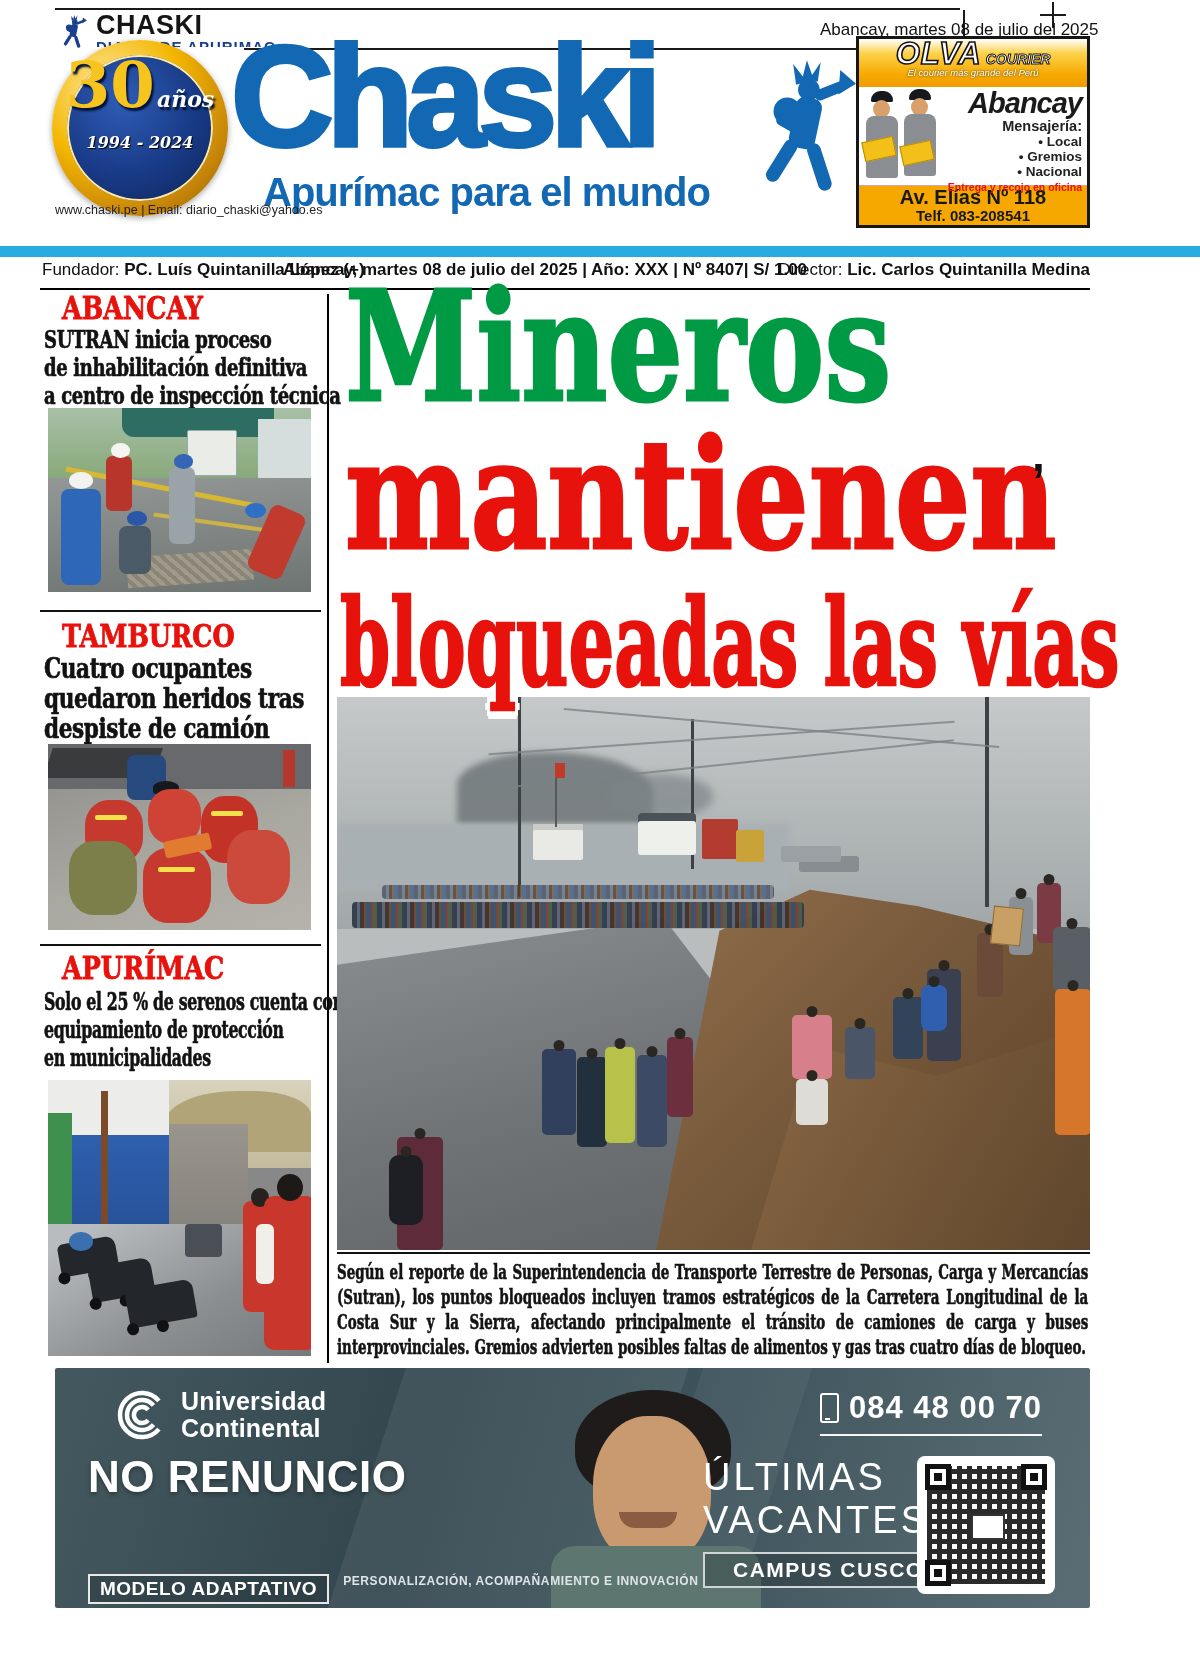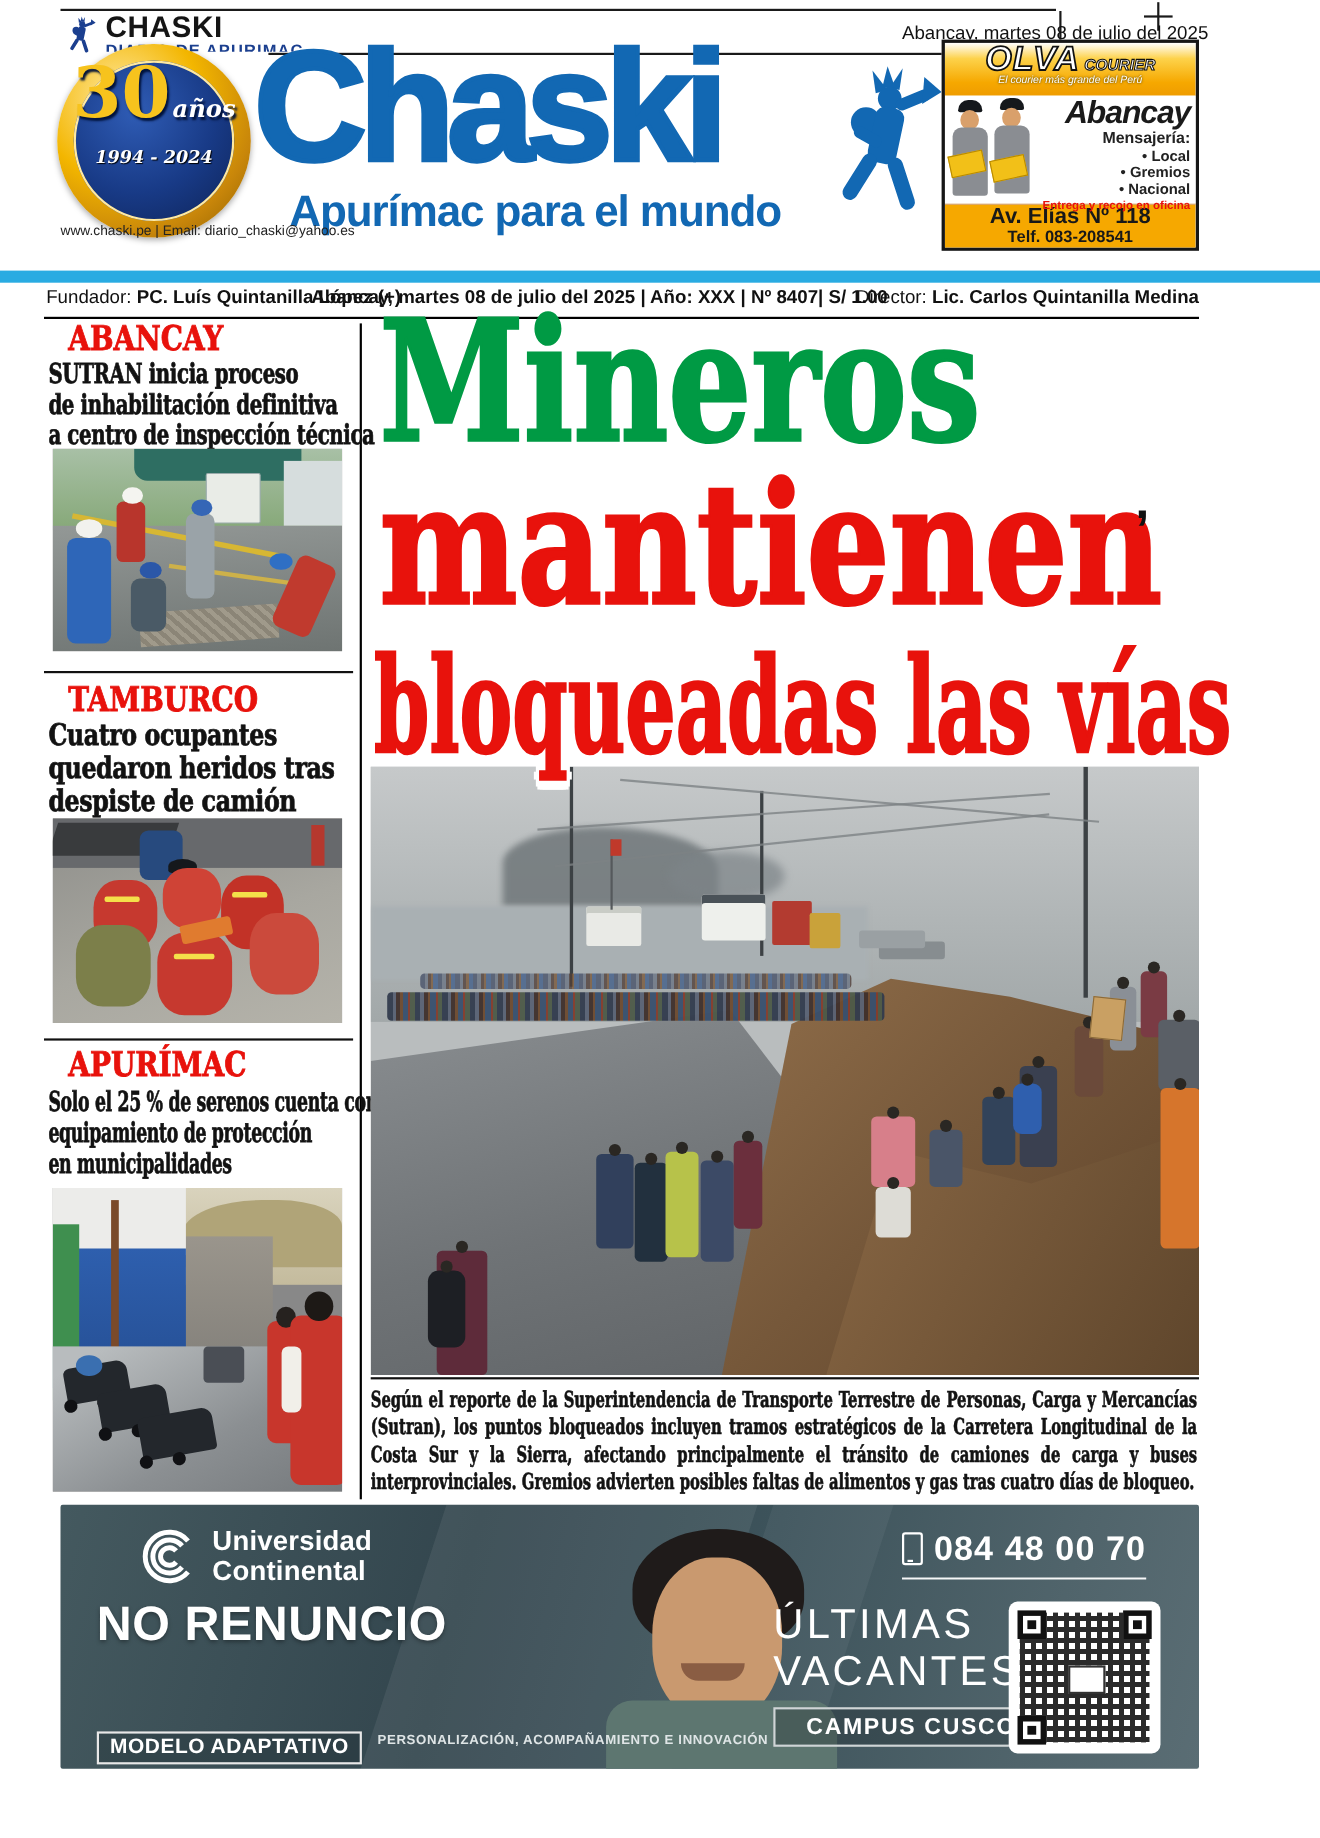--- a/index.html
+++ b/index.html
@@ -204,21 +204,21 @@
     background:linear-gradient(105deg,#44595f 0%,#33464e 35%,#3d535b 60%,#50646b 85%,#5a6d74 100%);}
   .uc-ad::before{content:"";position:absolute;left:30%;top:-40%;width:26%;height:200%;background:rgba(255,255,255,.07);
     transform:rotate(18deg);}
   .uc-ad::after{content:"";position:absolute;left:58%;top:-30%;width:10%;height:190%;background:rgba(255,255,255,.05);
     transform:rotate(18deg);}
   .uc-person{left:490px;top:22px;width:230px;height:218px;z-index:1;}
   .uc-hair{position:absolute;left:30px;top:0;width:156px;height:110px;background:#1f1b1a;border-radius:50% 50% 42% 42%;}
   .uc-face{position:absolute;left:48px;top:26px;width:118px;height:150px;background:#c9996f;border-radius:46%;}
   .uc-face::after{content:"";position:absolute;left:26px;top:96px;width:58px;height:16px;border-radius:0 0 30px 30px;background:#8a5d43;}
   .uc-shirt{position:absolute;left:6px;top:156px;width:210px;height:64px;background:#5d7670;border-radius:24px 24px 0 0;}
-  .uc-logo{left:72px;top:20px;display:flex;align-items:center;gap:12px;z-index:3;}
+  .uc-logo{left:60px;top:20px;display:flex;align-items:center;gap:12px;z-index:3;}
   .uc-logo-text{color:#fff;font-size:25px;line-height:27px;font-weight:bold;letter-spacing:.2px;}
   .uc-logo-text span{display:block;}
   .uc-phone{right:48px;top:22px;display:flex;align-items:center;gap:10px;color:#fff;font-size:31px;font-weight:bold;
     border-bottom:2px solid rgba(255,255,255,.95);padding-bottom:8px;z-index:3;letter-spacing:1px;}
   .uc-phone-icon{display:inline-block;width:15px;height:26px;border:2px solid #fff;border-radius:3px;position:relative;}
   .uc-phone-icon::after{content:"";position:absolute;left:3px;bottom:1px;width:5px;height:2px;background:#fff;}
   .uc-s1{left:33px;top:84px;color:#fff;font-size:44px;font-weight:bold;letter-spacing:.5px;z-index:3;
     text-shadow:0 2px 4px rgba(0,0,0,.35);}
   .uc-s2{left:33px;top:136px;background:#5e3796;color:#fff;font-size:44px;font-weight:bold;padding:2px 16px 6px 10px;
     z-index:3;letter-spacing:.5px;}

